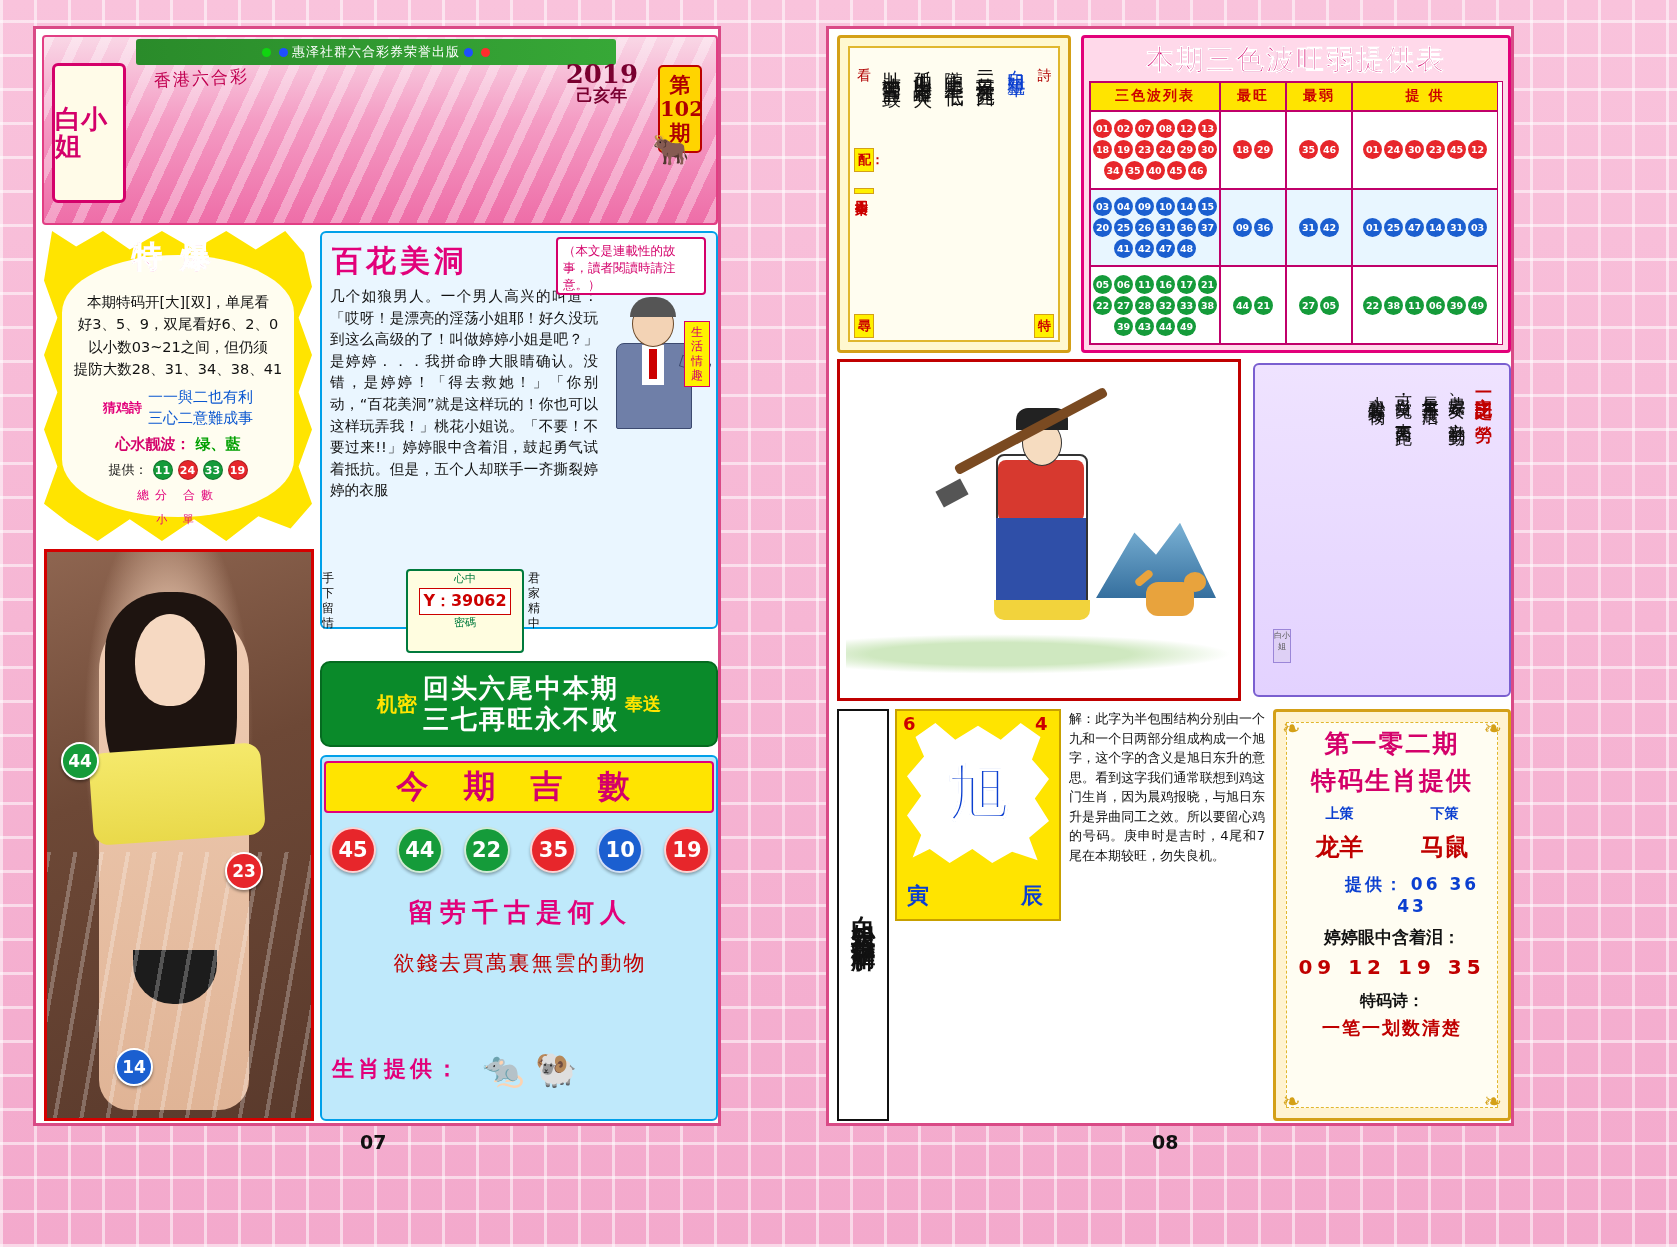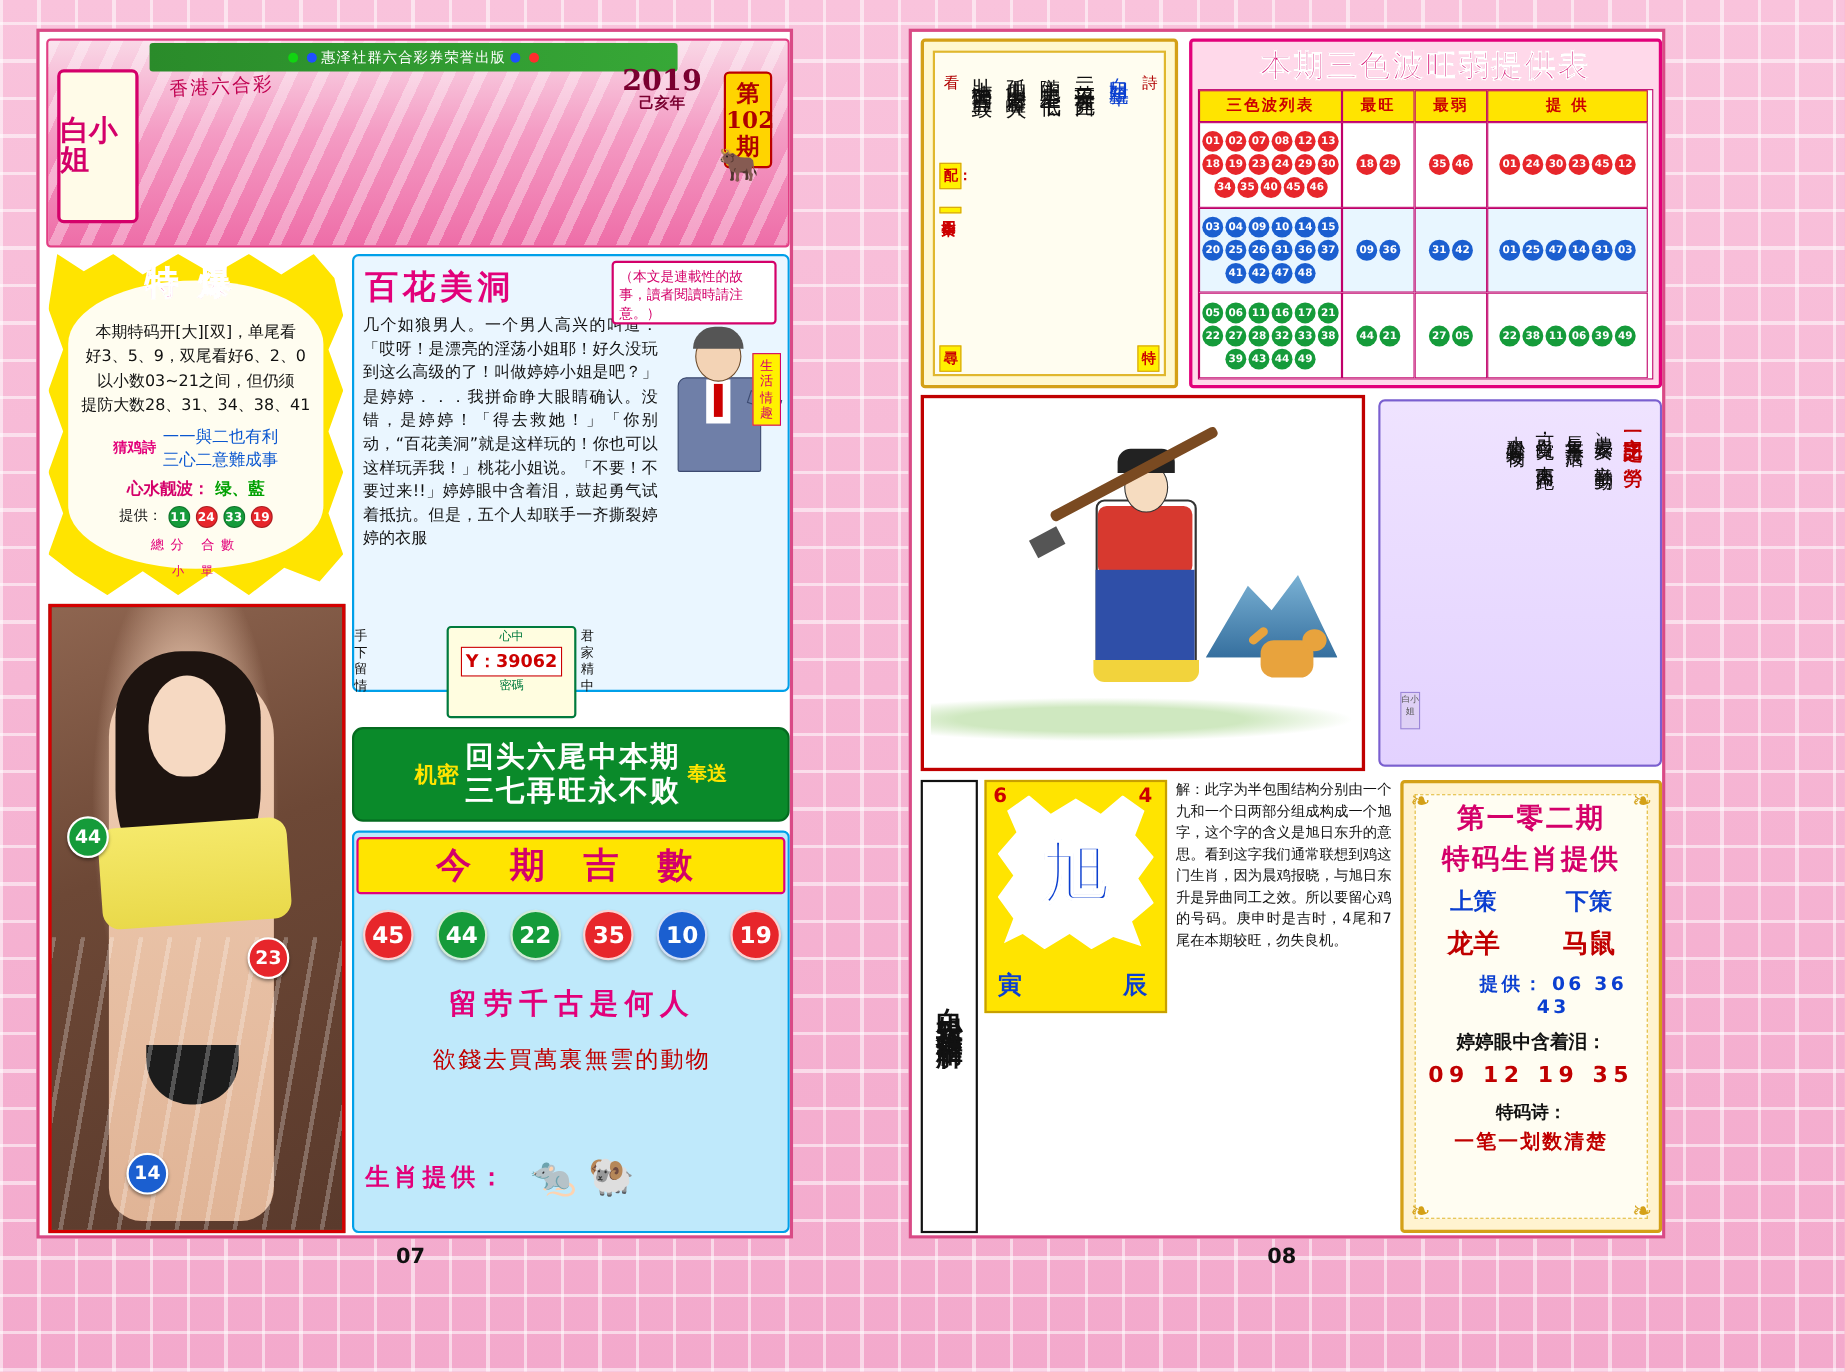--- a/index.html
+++ b/index.html
@@ -401,21 +401,21 @@
   }
 
   .specialbox{
     position:absolute; left:444px; top:680px; width:238px; height:412px;
     background:#fff3d0; border:3px solid #d4a017; border-radius:4px;
     overflow:hidden;
   }
   .sp-inner{ position:absolute; inset:10px; background:#fffdf2; border:1px dashed #e0b72e; text-align:center; padding-top:4px;}
   .sp-t1{ color:#d4006a; font-size:25px; font-weight:bold; letter-spacing:2px; font-family:"DejaVu Serif","Liberation Serif",serif;}
   .sp-t2{ color:#d4006a; font-size:25px; font-weight:bold; letter-spacing:2px; margin-top:4px; font-family:"DejaVu Serif","Liberation Serif",serif;}
-  .sp-row{ display:flex; justify-content:space-around; margin-top:8px; color:#0b3fd0; font-size:21px; font-weight:bold;}
+  .sp-row{ display:flex; justify-content:space-around; margin-top:8px; color:#0b3fd0; font-size:14px; font-weight:bold;}
   .sp-row2{ display:flex; justify-content:space-around; margin-top:8px; color:#c00000; font-size:24px; font-weight:bold;}
   .sp-sup{ margin-top:10px; font-size:17px; color:#111; font-weight:bold;margin-left:40px;}
   .sp-sup span{ color:#0b3fd0; letter-spacing:3px;}
   .sp-label{ margin-top:10px; font-size:17px; color:#111; font-weight:bold;}
   .sp-nums{ margin-top:6px; font-size:20px; color:#c00000; font-weight:bold; letter-spacing:5px;}
   .sp-poem-l{ margin-top:12px; font-size:16px; color:#111; font-weight:bold;}
   .sp-poem{ margin-top:4px; font-size:18px; color:#c00000; font-weight:bold; letter-spacing:2px;}
   .dragon{ position:absolute; font-size:22px; color:#d4a017;}
 </style>
 </head>
@@ -432,21 +432,21 @@
     <div class="topstrip">
       <span class="dot d-g"></span>
         <span class="dot d-b"></span>
       <span>惠泽社群六合彩券荣誉出版</span>
       <span class="dot d-b"></span>
         <span class="dot d-r"></span>
     </div>
     <div class="tiny-title">香港六合彩</div>
     <div class="year-col">
       <div>2019</div>
-      <div style="font-size:14px">己亥年</div>
+      <div style="font-size:17px">己亥年</div>
     </div>
     <div class="issue-box">第102期</div>
     <div class="ox">🐂</div>
   </div>
 
   <div class="burst"></div>
   <div class="burst-inner">
     <div class="burst-body">
       <span class="bl">本期特码开[大][双]，单尾看</span>
       <span class="bl">好3、5、9，双尾看好6、2、0</span>

